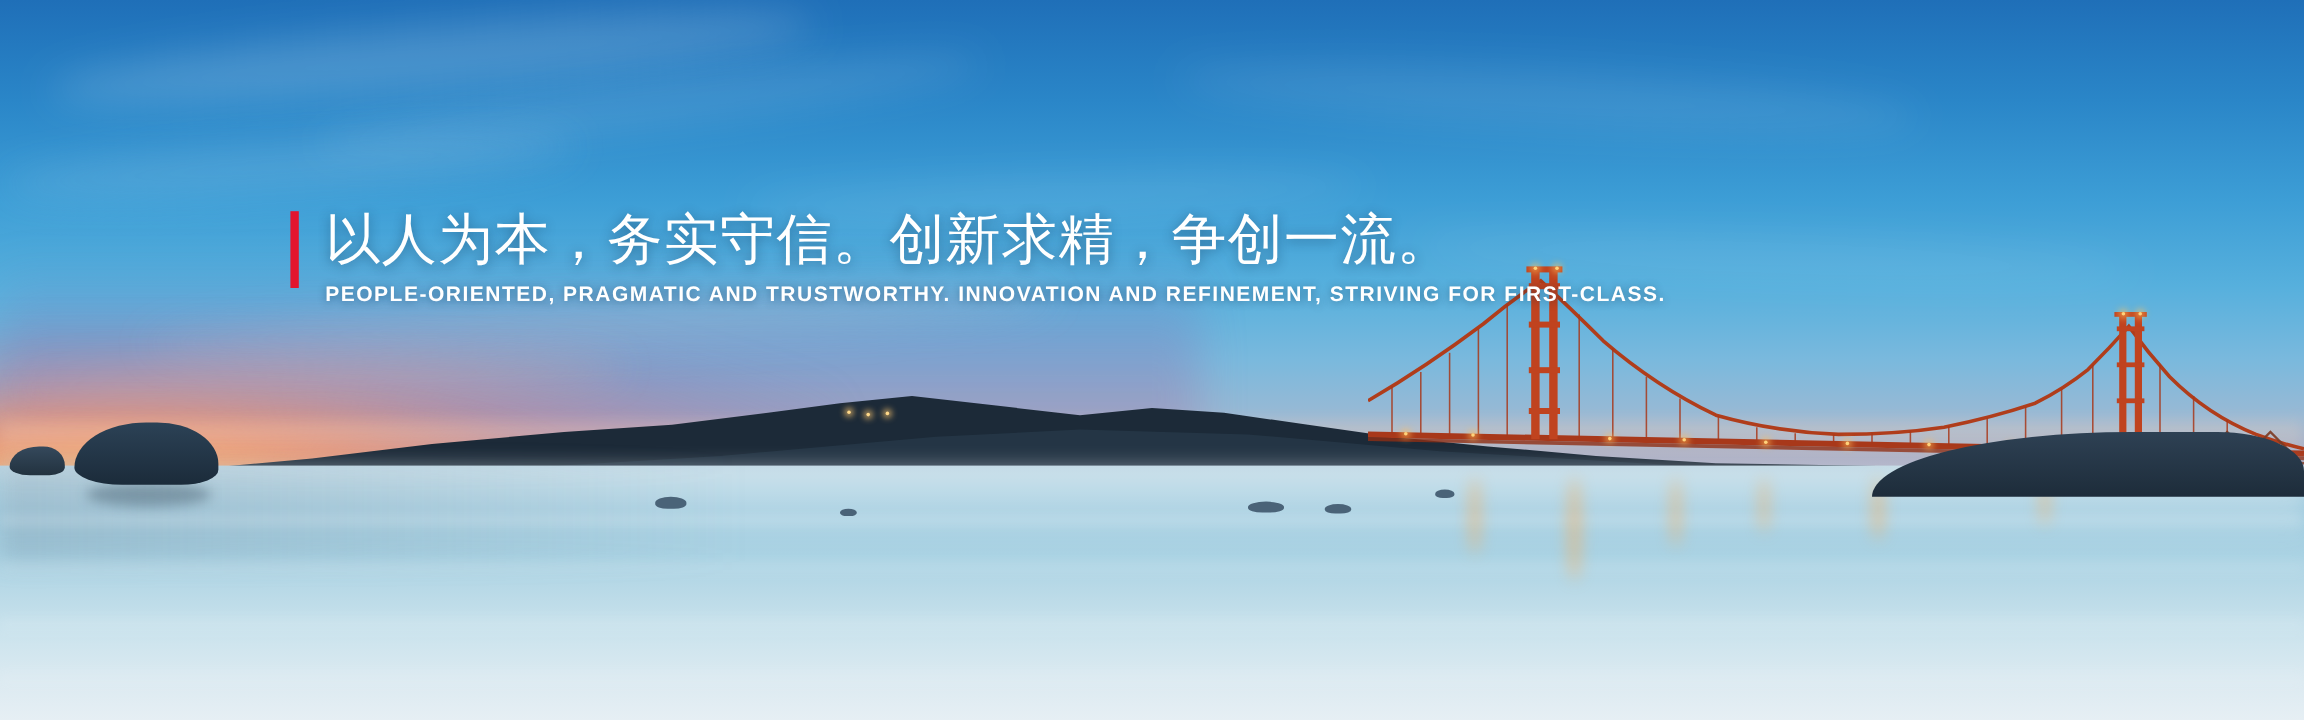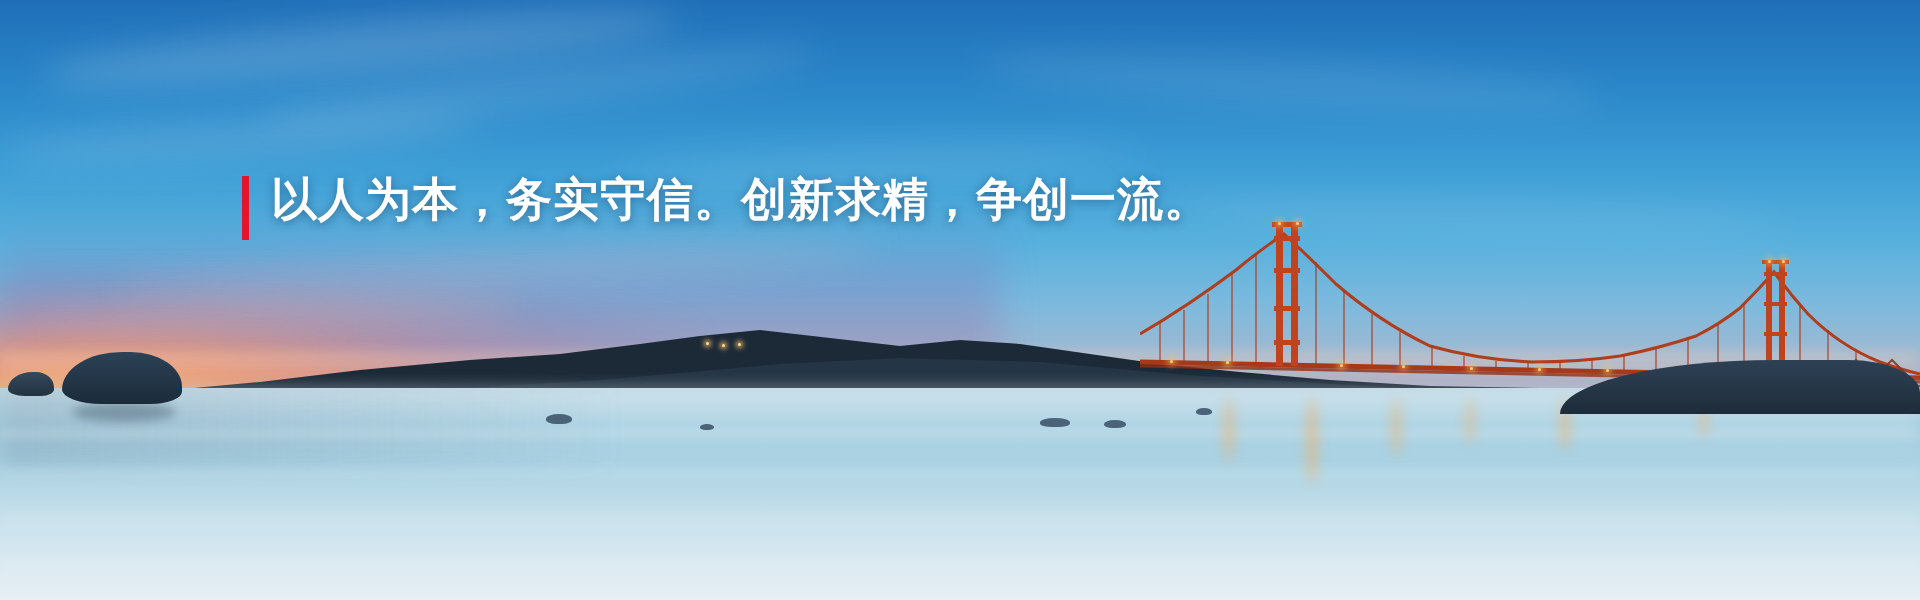--- a/index.html
+++ b/index.html
@@ -167,21 +167,21 @@
   .copy {
     position:absolute; left:242px; top:176px;
     display:flex; align-items:flex-start;
   }
   .accent-bar {
     width:7px; height:64px; background:#e3152e;
     margin-right:22px; flex:0 0 auto;
   }
   .copy-text { padding-top:0; }
   .headline {
-    font-size:46px; line-height:1.0; font-weight:700; color:#ffffff;
+    font-size:46px; line-height:1.0; font-weight:400; color:#ffffff;
     letter-spacing:1px; white-space:nowrap;
     text-shadow:0 2px 10px rgba(10,40,70,0.45);
   }
   .subhead {
     margin-top:13px;
     font-size:17.5px; font-weight:700; color:#ffffff;
     letter-spacing:1.25px; white-space:nowrap;
     text-shadow:0 1px 7px rgba(10,40,70,0.45);
   }
 </style>
@@ -323,16 +323,17 @@
   <div class="stone s1"></div>
   <div class="stone s2"></div>
   <div class="stone s3"></div>
   <div class="stone s4"></div>
   <div class="stone s5"></div>
 
   <div class="copy">
     <div class="accent-bar"></div>
     <div class="copy-text">
       <div class="headline">以人为本，务实守信。创新求精，争创一流。</div>
+      <div class="subhead">PEOPLE-ORIENTED, PRAGMATIC AND TRUSTWORTHY. INNOVATION AND REFINEMENT, STRIVING FOR FIRST-CLASS.</div>
     </div>
   </div>
 
 </div>
 
 </body></html>

